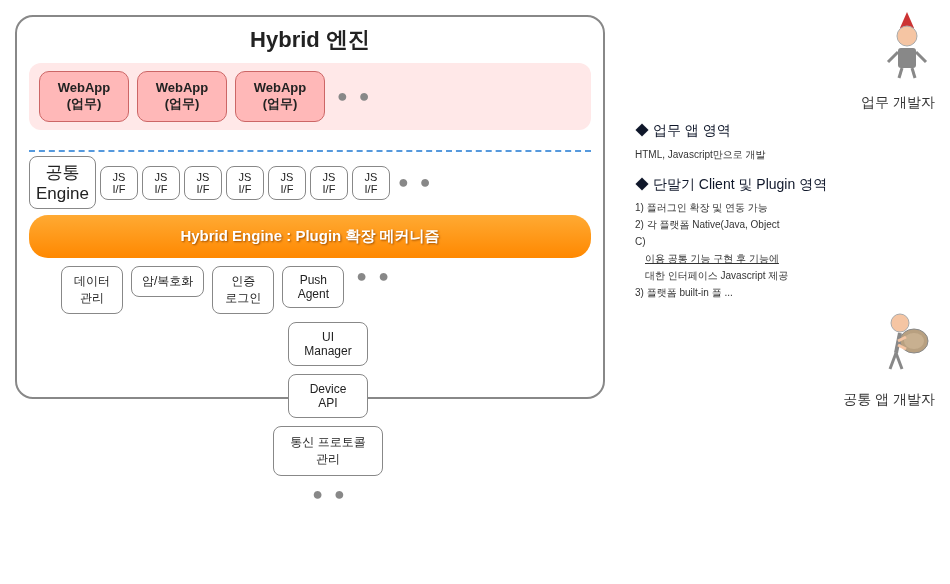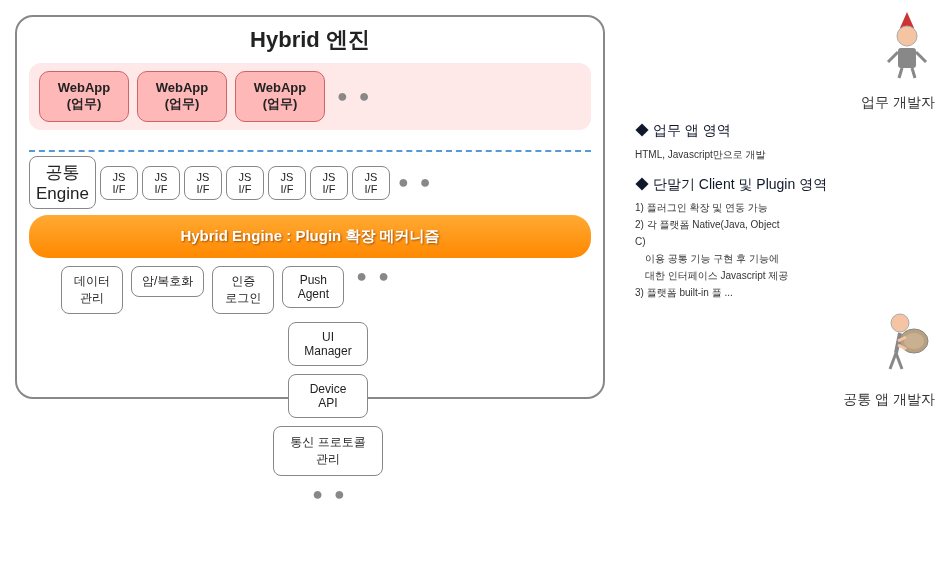--- a/index.html
+++ b/index.html
@@ -323,21 +323,21 @@
   <div class="dev-label">업무 개발자</div>
 
   <div class="section-title">◆ 업무 앱 영역</div>
   <div class="section-body">HTML, Javascript만으로 개발</div>
 
   <div class="section-title" style="margin-top:10px;">◆ 단말기 Client 및 Plugin 영역</div>
   <div class="section-body">
     <div>1) 플러그인 확장 및 연동 가능</div>
     <div>2) 각 플랫폼 Native(Java, Object</div>
     <div>C)</div>
-    <div style="padding-left:10px;">   이용 공통 기능 구현 후 기능에</div>
+    <div style="padding-left:10px;text-decoration:underline;">   이용 공통 기능 구현 후 기능에</div>
     <div style="padding-left:10px;">   대한 인터페이스 Javascript 제공</div>
     <div>3) 플랫폼 built-in 플 ...</div>
   </div>
 
   <div class="bottom-figure">
     
     <svg width="65" height="70" viewBox="0 0 65 70">
 
       <circle cx="30" cy="12" r="9" fill="#f5c5a3" stroke="#aaa" stroke-width="1"></circle>
 

